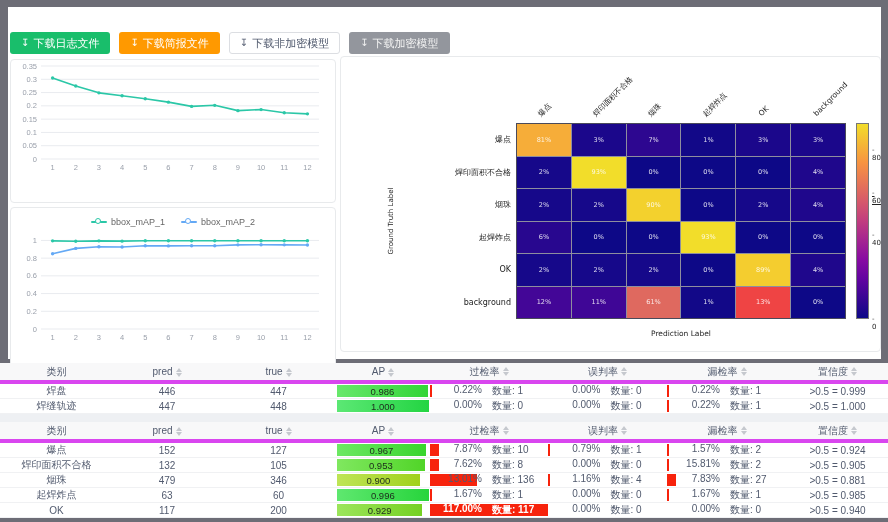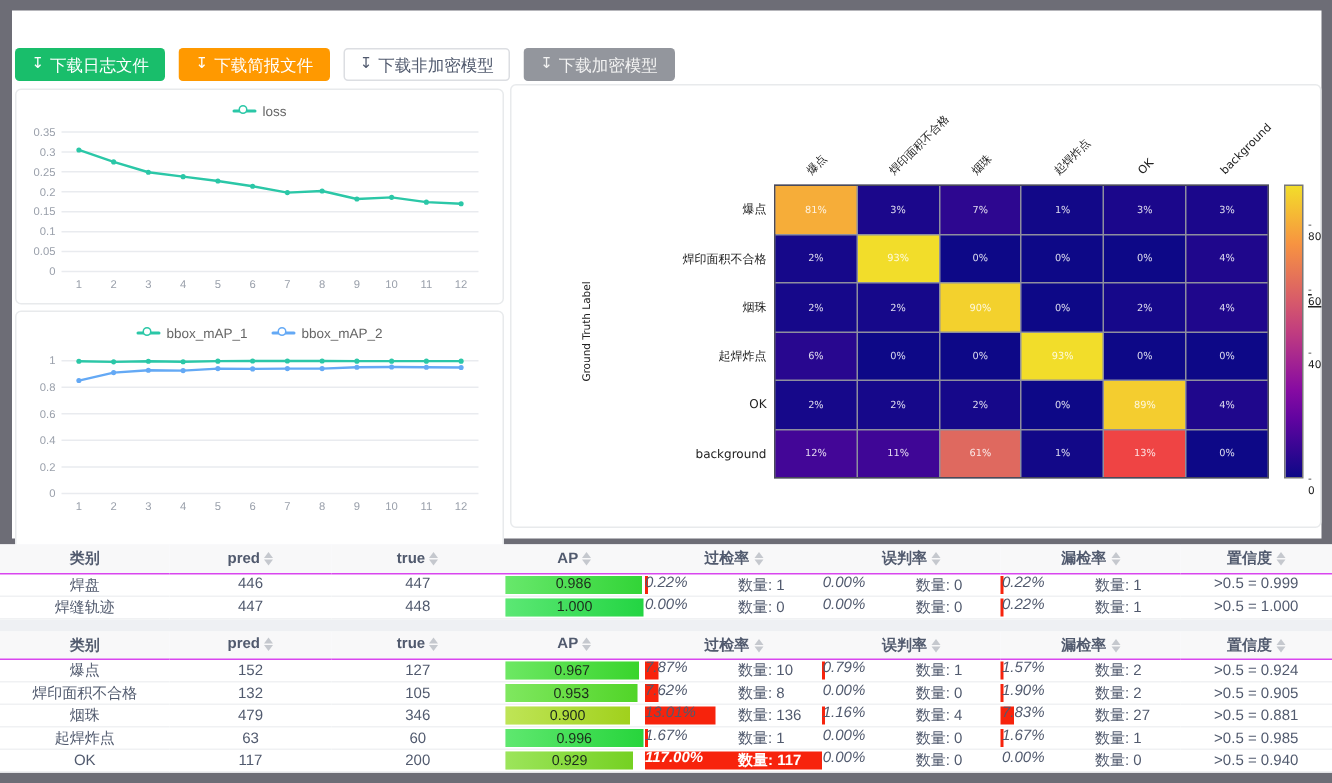--- a/index.html
+++ b/index.html
@@ -32,32 +32,32 @@
   .cm-xlab { position:absolute; font-size:7.5px; color:#222; white-space:nowrap; transform-origin:0 100%; transform:rotate(-45deg); }
   .cm-ylab { position:absolute; font-size:8px; color:#222; text-align:right; width:112px; white-space:nowrap; }
   .cm-axis-y { position:absolute; left:46px; top:164px; font-size:7px; color:#222; writing-mode:vertical-rl; transform:translateY(-50%) rotate(180deg); }
   .cm-axis-x { position:absolute; top:272px; left:175px; width:330px; text-align:center; font-size:7.5px; color:#222; }
   .cm-cbar { position:absolute; left:515px; top:66px; width:13px; height:196px; border:1px solid #777; }
   .cm-ctick { position:absolute; font-size:7px; color:#222; }
   .cm-ctick i { font-style:normal; color:#444; }
   
   .tables-zone { position:absolute; left:0; top:363px; width:888px; background:#eef0f3; }
   table { width:888px; border-collapse:collapse; background:#fff; table-layout:fixed; }
-  th { background:#f8f8f9; font-size:10px; font-weight:bold; color:#515a6e; height:19px; border-bottom:1px solid #d946ef; }
+  th { background:#f8f8f9; font-size:10px; font-weight:normal; color:#515a6e; height:19px; border-bottom:4px solid #d946ef; }
   td { font-size:10px; height:15px; text-align:center; border-bottom:1px solid #f0f1f3; color:#515a6e; }
   .gap8 { height:8px; }
   .caret-box { display:inline-flex; flex-direction:column; gap:1px; margin-left:3px; vertical-align:middle; cursor:pointer; }
   .caret-up { width:0; height:0; border-left:3px solid transparent; border-right:3px solid transparent; border-bottom:4px solid #c5c8ce; }
   .caret-dn { width:0; height:0; border-left:3px solid transparent; border-right:3px solid transparent; border-top:4px solid #c5c8ce; }
   .ap-cell { padding:1px 1px; }
   .ap-bar { height:12px; display:flex; align-items:center; justify-content:center; font-size:9.5px; color:#1c2b1c; background-image:linear-gradient(90deg,rgba(255,255,255,.25),rgba(0,0,0,.05)); }
   .rate-cell { position:relative; }
   .rate-bar { position:absolute; left:0; top:1px; bottom:1px; background:#f7230c; }
   .rate-txt { position:relative; display:flex; justify-content:center; gap:10px; }
-  .rate-txt .p { width:52px; text-align:left;font-style:italic; }
+  .rate-txt .p { width:52px; text-align:right; }
   .rate-txt .c { width:56px; text-align:left; }
   .rate-full .rate-txt { color:#fff; font-weight:bold; }
   svg text { font-family:"Liberation Sans","DejaVu Sans",sans-serif; }
 </style>
 </head>
 <body>
 
 <div class="top-panel">
   <div class="toolbar">
     <button class="btn success">
@@ -72,29 +72,20 @@
       <span class="dl-ic">↧</span>
       <span>下载非加密模型</span>
     </button>
     <button class="btn gray">
       <span class="dl-ic">↧</span>
       <span>下载加密模型</span>
     </button>
   </div>
 
   <div class="card" id="card-loss">
-    <div class="legend" id="legend-loss">
-        <div class="legend-item">
-          <span class="legend-ic">
-            <span class="l" style="background:#2bc7a7"></span>
-            <span class="c" style="border-color:#2bc7a7"></span>
-          </span>
-          <span>loss</span>
-        </div>
-      </div>
     <div id="chart-loss"><svg width="320" height="114">
           <line x1="30" y1="99" x2="308" y2="99" stroke="#e9ebef" stroke-width="1"></line>
           <text x="26" y="101.5" text-anchor="end" font-size="7.5" fill="#9aa0ab">0</text>
           <line x1="30" y1="85.71428571428571" x2="308" y2="85.71428571428571" stroke="#e9ebef" stroke-width="1"></line>
           <text x="26" y="88.21428571428571" text-anchor="end" font-size="7.5" fill="#9aa0ab">0.05</text>
           <line x1="30" y1="72.42857142857142" x2="308" y2="72.42857142857142" stroke="#e9ebef" stroke-width="1"></line>
           <text x="26" y="74.92857142857142" text-anchor="end" font-size="7.5" fill="#9aa0ab">0.1</text>
           <line x1="30" y1="59.14285714285714" x2="308" y2="59.14285714285714" stroke="#e9ebef" stroke-width="1"></line>
           <text x="26" y="61.64285714285714" text-anchor="end" font-size="7.5" fill="#9aa0ab">0.15</text>
           <line x1="30" y1="45.85714285714285" x2="308" y2="45.85714285714285" stroke="#e9ebef" stroke-width="1"></line>
@@ -200,20 +191,21 @@
           <circle cx="226.91666666666669" cy="14.857142857142867" r="1.7" fill="#64a9f5"></circle>
           <circle cx="250.08333333333334" cy="14.680000000000005" r="1.7" fill="#64a9f5"></circle>
           <circle cx="273.25" cy="14.857142857142867" r="1.7" fill="#64a9f5"></circle>
           <circle cx="296.4166666666667" cy="15.03428571428572" r="1.7" fill="#64a9f5"></circle>
         </svg></div>
   </div>
 
   <div class="card" id="card-cm">
     <div class="matrix-wrap" id="matrix">
       <div class="cm-axis-y">Ground Truth Label</div>
+      <div class="cm-axis-x">Prediction Label</div>
       <div class="cm-grid" id="cm-grid">
           <div class="cm-cell" style="background: rgb(246, 173, 57);">81%</div>
           <div class="cm-cell" style="background: rgb(27, 7, 139);">3%</div>
           <div class="cm-cell" style="background: rgb(45, 7, 144);">7%</div>
           <div class="cm-cell" style="background: rgb(18, 8, 136);">1%</div>
           <div class="cm-cell" style="background: rgb(27, 7, 139);">3%</div>
           <div class="cm-cell" style="background: rgb(27, 7, 139);">3%</div>
           <div class="cm-cell" style="background: rgb(22, 8, 138);">2%</div>
           <div class="cm-cell" style="background: rgb(242, 221, 42);">93%</div>
           <div class="cm-cell" style="background: rgb(13, 8, 135);">0%</div>
@@ -444,21 +436,21 @@
           </td>
           <td class="rate-cell">
             <div class="rate-txt">
               <span class="p">0.00%</span>
               <span class="c">数量: 0</span>
             </div>
           </td>
           <td class="rate-cell">
             <div class="rate-bar" style="width: max(1.9%, 2px);"></div>
             <div class="rate-txt">
-              <span class="p">1.90%</span>
+              <span class="p">15.81%</span>
               <span class="c">数量: 2</span>
             </div>
           </td>
           <td>&gt;0.5 = 0.905</td>
         </tr>
         <tr>
           <td>烟珠</td>
           <td>479</td>
           <td>346</td>
           <td class="ap-cell">

